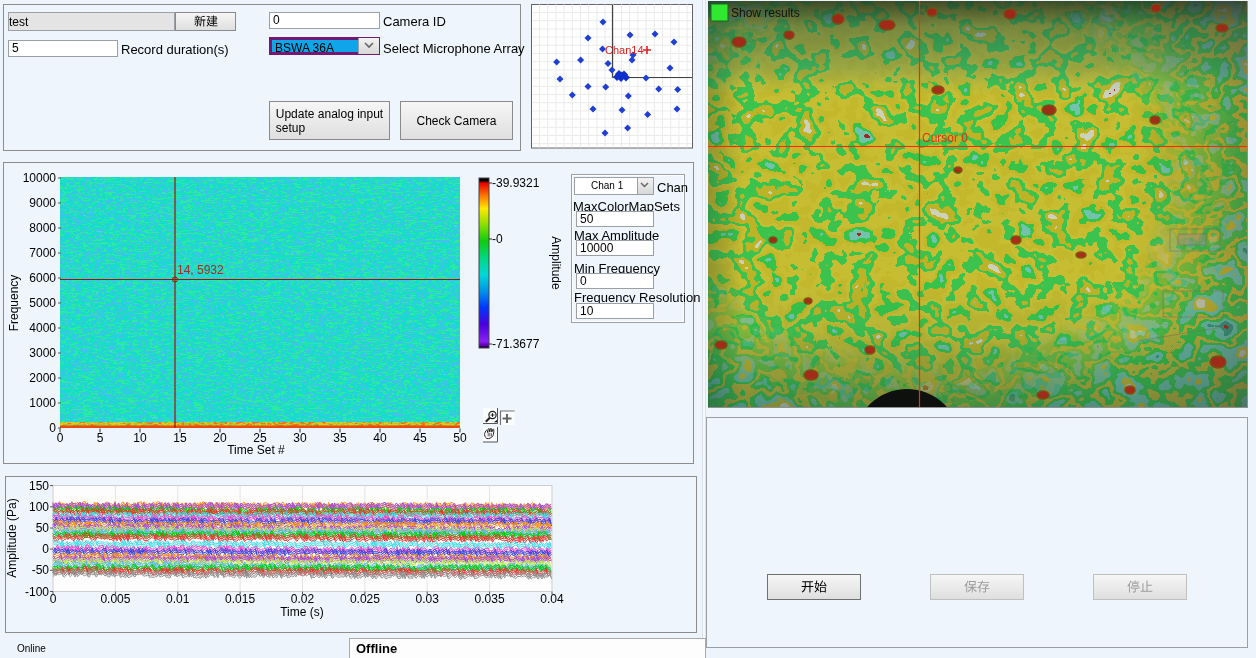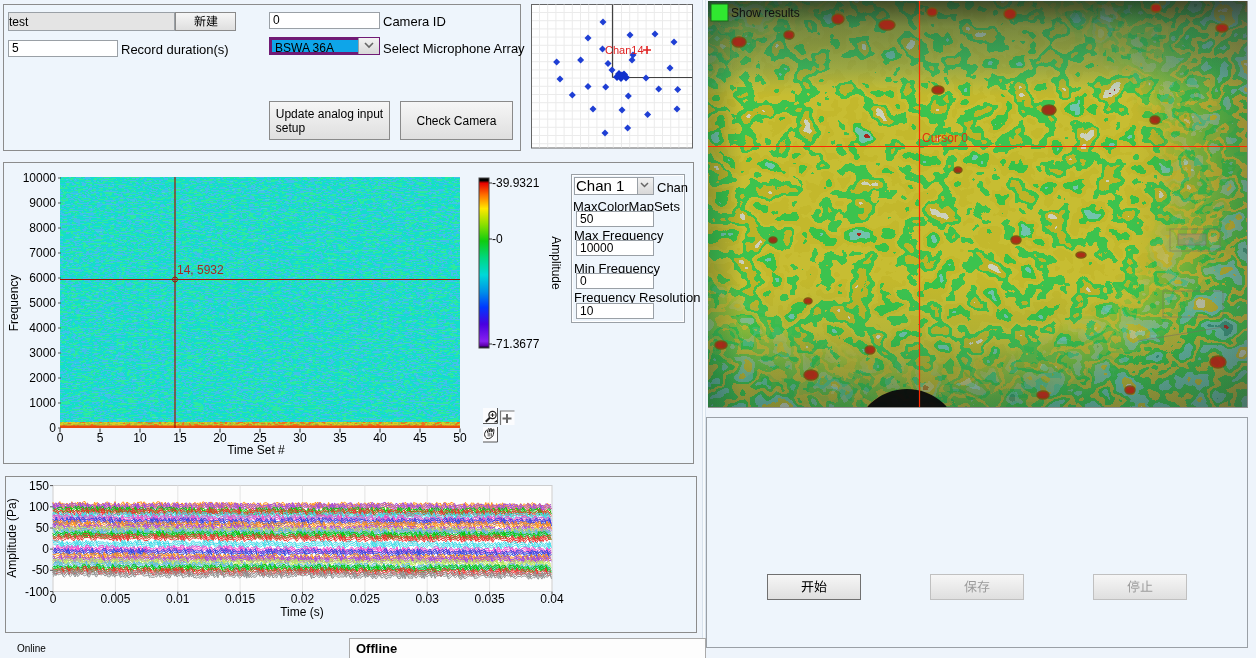--- a/index.html
+++ b/index.html
@@ -204,28 +204,28 @@
     <rect x="479" y="178" width="10" height="170" fill="url(#jet)" stroke="#444" stroke-width="1"></rect>
     <line x1="489" y1="183" x2="492" y2="183" stroke="#333"></line>
     <text x="492" y="187" font-size="12" font-family="Liberation Sans">-39.9321</text>
     <line x1="489" y1="239" x2="492" y2="239" stroke="#333"></line>
     <text x="492" y="243" font-size="12" font-family="Liberation Sans">-0</text>
     <line x1="489" y1="344" x2="492" y2="344" stroke="#333"></line>
     <text x="492" y="348" font-size="12" font-family="Liberation Sans">-71.3677</text>
     <text x="552" y="263" font-size="12" text-anchor="middle" font-family="Liberation Sans" transform="rotate(90 552 263)">Amplitude</text>
   </svg>
 <div class="abs" style="left:571px;top:174px;width:114px;height:149px;border:1px solid #9aa0a6;background:#eef5fc;box-shadow:inset 0 0 0 1px #fff"></div>
-<div class="abs" style="left:574px;top:177px;width:80px;height:18px;background:#fff;border:1px solid #9aa0a6;line-height:15px;padding-left:1px;font-size:15px">Chan 1</div>
+<div class="abs" style="left:574px;top:177px;width:80px;height:18px;background:#fff;border:1px solid #9aa0a6;line-height:15px;padding-left:16px;font-size:10px">Chan 1</div>
 <div class="abs" style="left:637px;top:178px;width:16px;height:16px;background:linear-gradient(#f2f2f2,#d8d8d8);border-left:1px solid #9aa0a6"><svg width="9" height="7" style="margin:4px 0 0 2px">
       <path d="M1 1l3.5 3.5L8 1" fill="none" stroke="#666" stroke-width="1.5"></path>
     </svg></div>
 <div class="lbl" style="left:657px;top:180px">Chan</div>
 <div class="lbl" style="left:573px;top:199px">MaxColorMapSets</div>
 <div class="inp" style="left:576px;top:211px;width:78px;height:16px">50</div>
-<div class="lbl" style="left:574px;top:228px">Max Frequency</div>
+<div class="lbl" style="left:574px;top:228px">Max Amplitude</div>
 <div class="inp" style="left:576px;top:240px;width:78px;height:16px">10000</div>
 <div class="lbl" style="left:574px;top:261px">Min Frequency</div>
 <div class="inp" style="left:576px;top:273px;width:78px;height:16px">0</div>
 <div class="lbl" style="left:574px;top:290px">Frequency Resolution</div>
 <div class="inp" style="left:576px;top:303px;width:78px;height:16px">10</div>
 <svg class="abs" style="left:480px;top:402px" width="40" height="42">
 <rect x="3" y="6" width="14" height="15" fill="#fbfcfe"></rect>
 <path d="M17.5 6v15.5H3" fill="none" stroke="#555" stroke-width="1"></path>
 <circle cx="12.5" cy="13" r="3.6" fill="#fff" stroke="#222" stroke-width="1.2"></circle>
 <line x1="10.6" y1="13" x2="14.4" y2="13" stroke="#222" stroke-width="1"></line>

